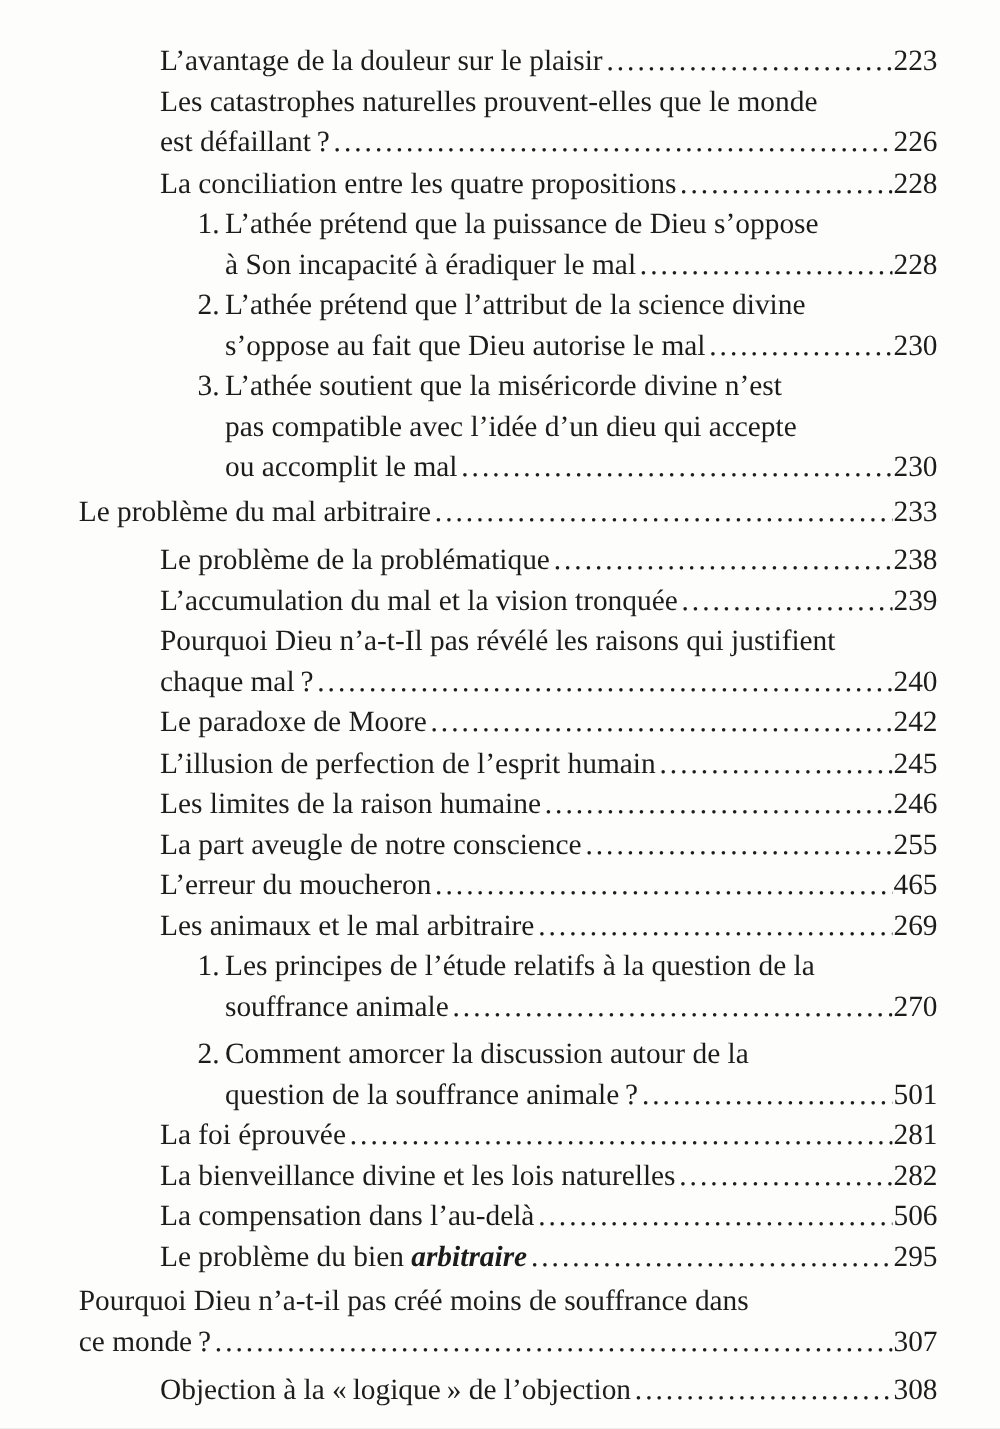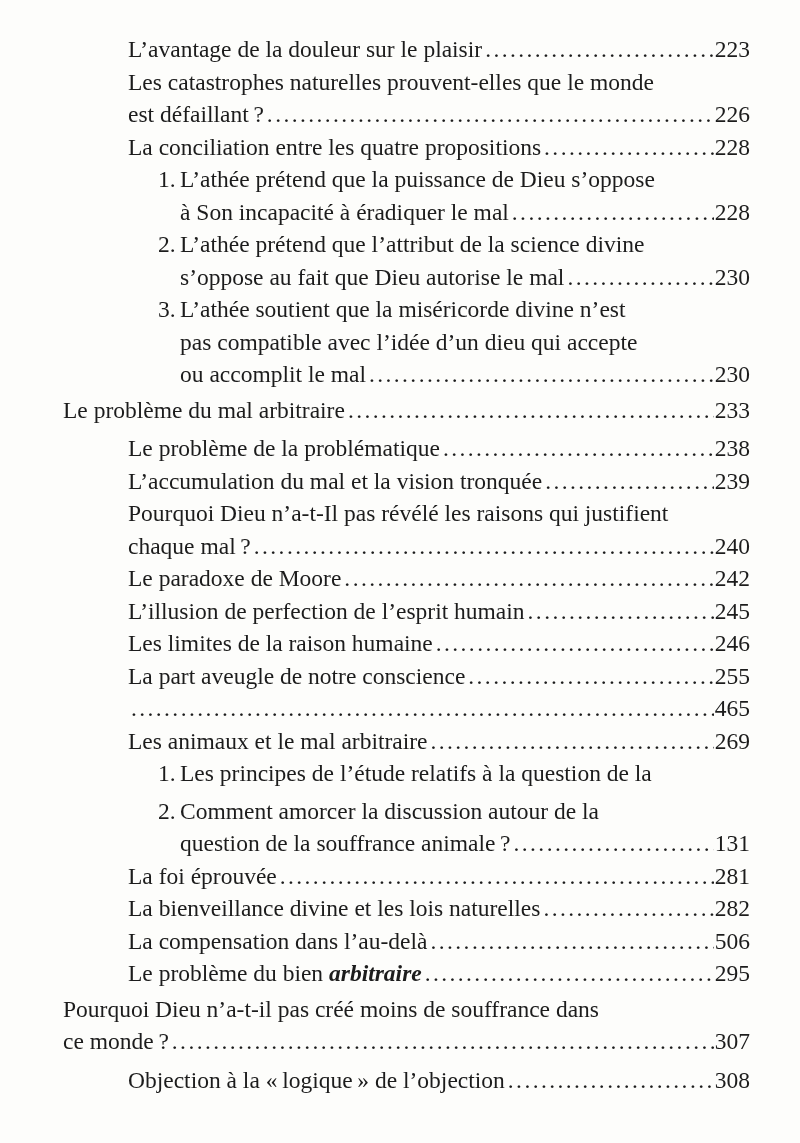--- a/index.html
+++ b/index.html
@@ -168,46 +168,52 @@
       </div>
       <div class="entry level-2">
         <div class="line first last">
           <span class="txt">La part aveugle de notre conscience</span>
           <span class="dots"></span>
           <span class="pg">255</span>
         </div>
       </div>
       <div class="entry level-2">
         <div class="line first last">
+          <span class="txt">L’erreur du moucheron</span>
           <span class="dots"></span>
           <span class="pg">465</span>
         </div>
       </div>
       <div class="entry level-2">
         <div class="line first last">
           <span class="txt">Les animaux et le mal arbitraire</span>
           <span class="dots"></span>
           <span class="pg">269</span>
         </div>
       </div>
       <div class="entry level-3">
         <div class="line first">
           <span class="num">1.</span>
           <span class="txt">Les principes de l’étude relatifs à la question de la</span>
         </div>
+        <div class="line cont last">
+          <span class="txt">souffrance animale</span>
+          <span class="dots"></span>
+          <span class="pg">270</span>
+        </div>
       </div>
       <div class="entry level-3 space-before">
         <div class="line first">
           <span class="num">2.</span>
           <span class="txt">Comment amorcer la discussion autour de la</span>
         </div>
         <div class="line cont last">
           <span class="txt">question de la souffrance animale ?</span>
           <span class="dots"></span>
-          <span class="pg">131</span>
+          <span class="pg">501</span>
         </div>
       </div>
       <div class="entry level-2">
         <div class="line first last">
           <span class="txt">La foi éprouvée</span>
           <span class="dots"></span>
           <span class="pg">281</span>
         </div>
       </div>
       <div class="entry level-2">

